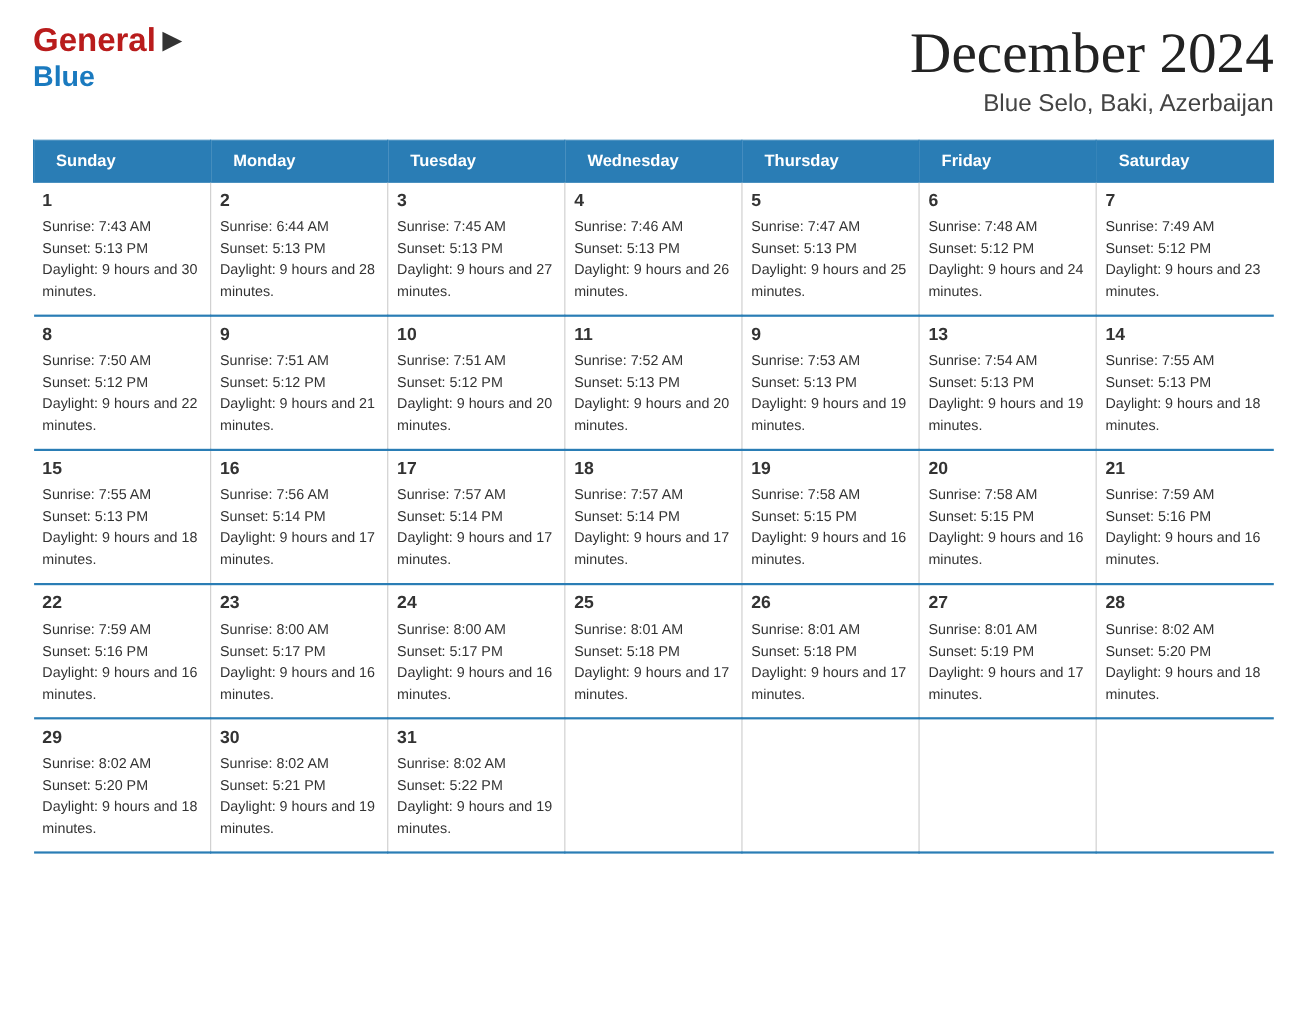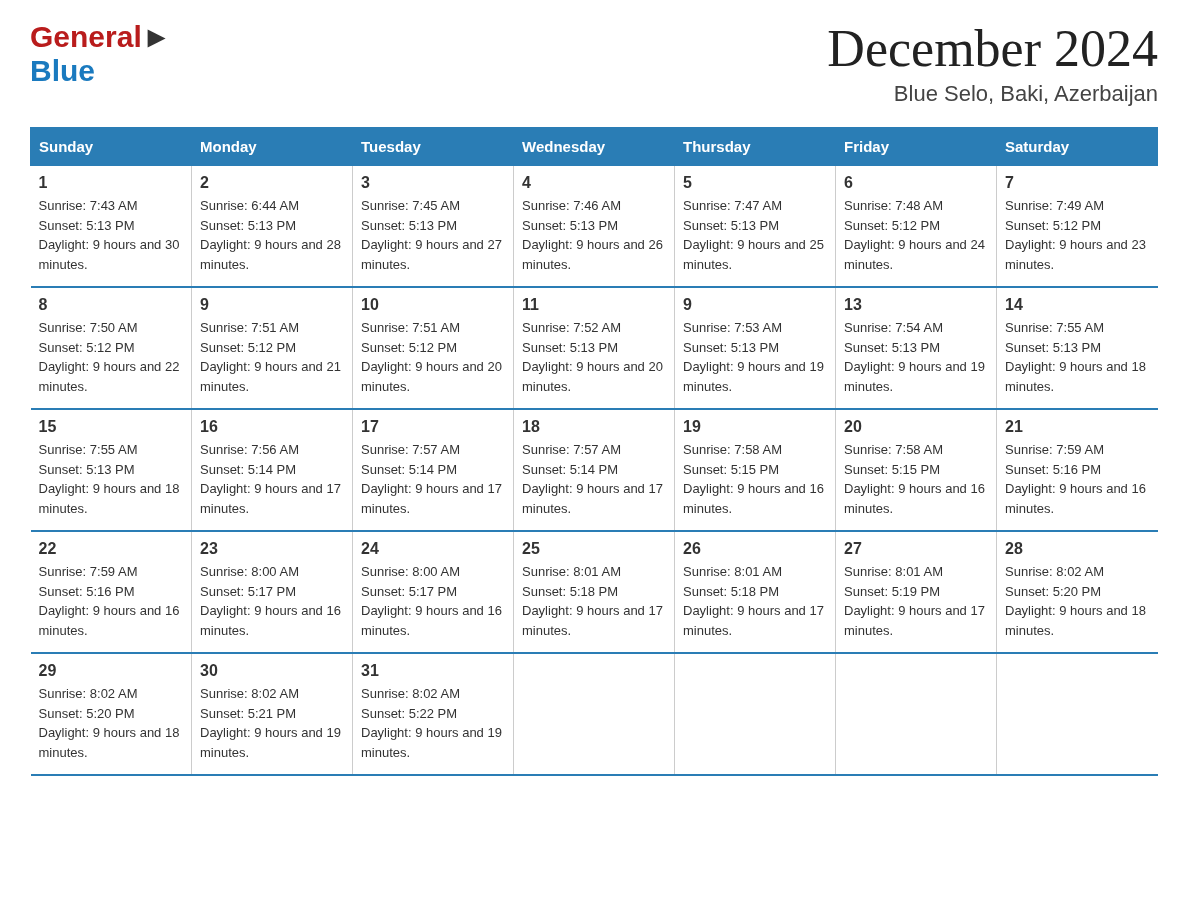--- a/index.html
+++ b/index.html
@@ -39,21 +39,21 @@
     table {
       width: 100%;
       border-collapse: collapse;
       table-layout: fixed;
     }
     thead tr th {
       background-color: #2a7db5;
       color: #fff;
       font-size: 15px;
       font-weight: bold;
-      padding: 10px 8px;
+      padding: 10px 20px;
       text-align: left;
       border: 1px solid #2a7db5;
     }
     tbody tr {
       border-bottom: 2px solid #2a7db5;
     }
     tbody td {
       vertical-align: top;
       padding: 8px 8px 12px 8px;
       font-size: 13px;
@@ -77,21 +77,21 @@
   </style>
 </head>
 <body>
 
 <div class="header">
   <div class="logo">
     <div>
       <span style="font-size:30px;font-weight:bold;color:#b91c1c;">General</span><span style="font-size:30px;font-weight:bold;color:#333;">►</span>
     </div>
     <div style="display:flex;align-items:center;">
-      <span style="font-size:30px;font-weight:bold;color:#1a7abf;">Blue</span>
+      <span style="font-size:26px;font-weight:bold;color:#1a7abf;">Blue</span>
     </div>
   </div>
   <div class="title-block">
     <div class="month-title">December 2024</div>
     <div class="location">Blue Selo, Baki, Azerbaijan</div>
   </div>
 </div>
 
 <table>
   <thead>

